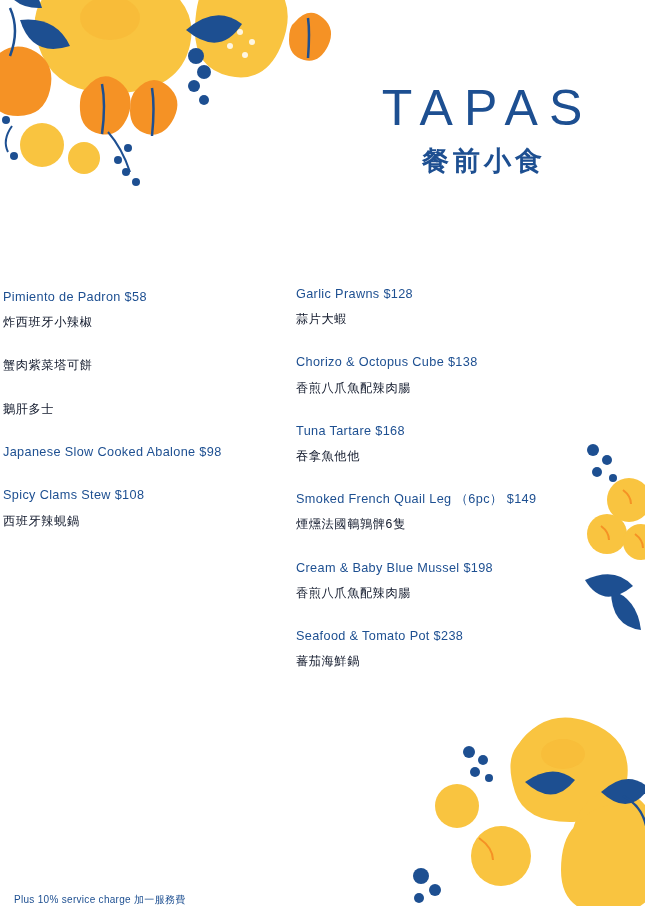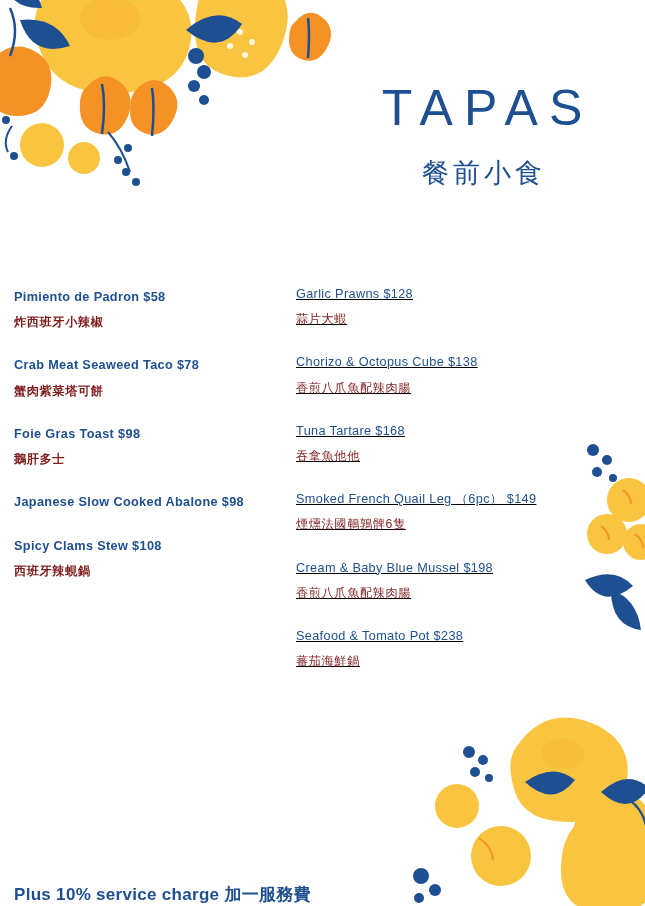--- a/index.html
+++ b/index.html
@@ -56,81 +56,78 @@
   .title-main {
     font-family: "Liberation Sans", sans-serif;
     font-size: 50px;
     letter-spacing: 11px;
     color: #1d4f91;
     font-weight: 400;
     line-height: 1.05;
     text-indent: 11px;
   }
   .title-sub {
-    margin-top: 20px;
+    margin-top: 8px;
     font-size: 27px;
     letter-spacing: 4px;
     color: #1d4f91;
-    font-weight: 400;
+    font-weight: 700;
     text-indent: 4px;
   }
 
   
   .columns {
     position: absolute;
     left: 0;
     top: 280px;
     width: 645px;
     display: flex;
   }
   .col {
     box-sizing: border-box;
   }
   .col-left {
     width: 296px;
-    padding-left: 14px;
+    padding-left: 3px;
     padding-top: 10px;
-    font-weight: bold;
   }
   .col-right {
     width: 349px;
     padding-left: 294px;
     padding-top: 7px;
     margin-left: -294px;
-    text-decoration: underline;
   }
   .item {
     margin-bottom: 28.5px;
   }
   .item-en {
     font-size: 12.7px;
     color: #1d4f91;
     letter-spacing: 0.35px;
     line-height: 1.2;
     white-space: nowrap;
   }
   .item-zh {
     margin-top: 10px;
     font-size: 12.2px;
-    color: #7f1d1d;
+    color: #0f172a;
     letter-spacing: 0.6px;
     line-height: 1.2;
     white-space: nowrap;
   }
 
   
   .footer {
     position: absolute;
     left: 14px;
     bottom: 0px;
-    font-size: 17px;
+    font-size: 10px;
     color: #1d4f91;
     letter-spacing: 0.3px;
     line-height: 1.3;
-    font-weight: bold;
   }
 </style>
 </head>
 <body>
 
 <div class="page">
 
   <svg class="deco deco-top-left" viewBox="0 0 380 280" xmlns="http://www.w3.org/2000/svg">
 
     <ellipse cx="120" cy="62" rx="72" ry="54" fill="#f9c440"></ellipse>
@@ -222,25 +219,23 @@
   </div>
 
   <div class="columns">
 
     <div class="col col-left">
       <div class="item">
         <div class="item-en">Pimiento de Padron $58</div>
         <div class="item-zh">炸西班牙小辣椒</div>
       </div>
       <div class="item">
-        <div class="item-en">Crab Meat Seaweed Taco $78</div>
         <div class="item-zh">蟹肉紫菜塔可餅</div>
       </div>
       <div class="item">
-        <div class="item-en">Foie Gras Toast $98</div>
         <div class="item-zh">鵝肝多士</div>
       </div>
       <div class="item">
         <div class="item-en">Japanese Slow Cooked Abalone $98</div>
       </div>
       <div class="item">
         <div class="item-en">Spicy Clams Stew $108</div>
         <div class="item-zh">西班牙辣蜆鍋</div>
       </div>
     </div>

